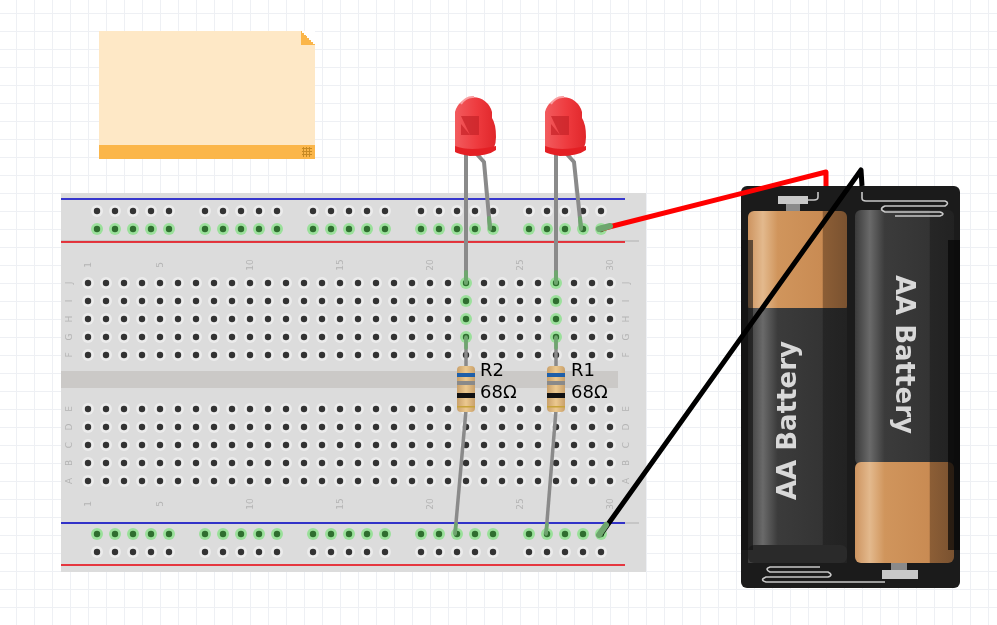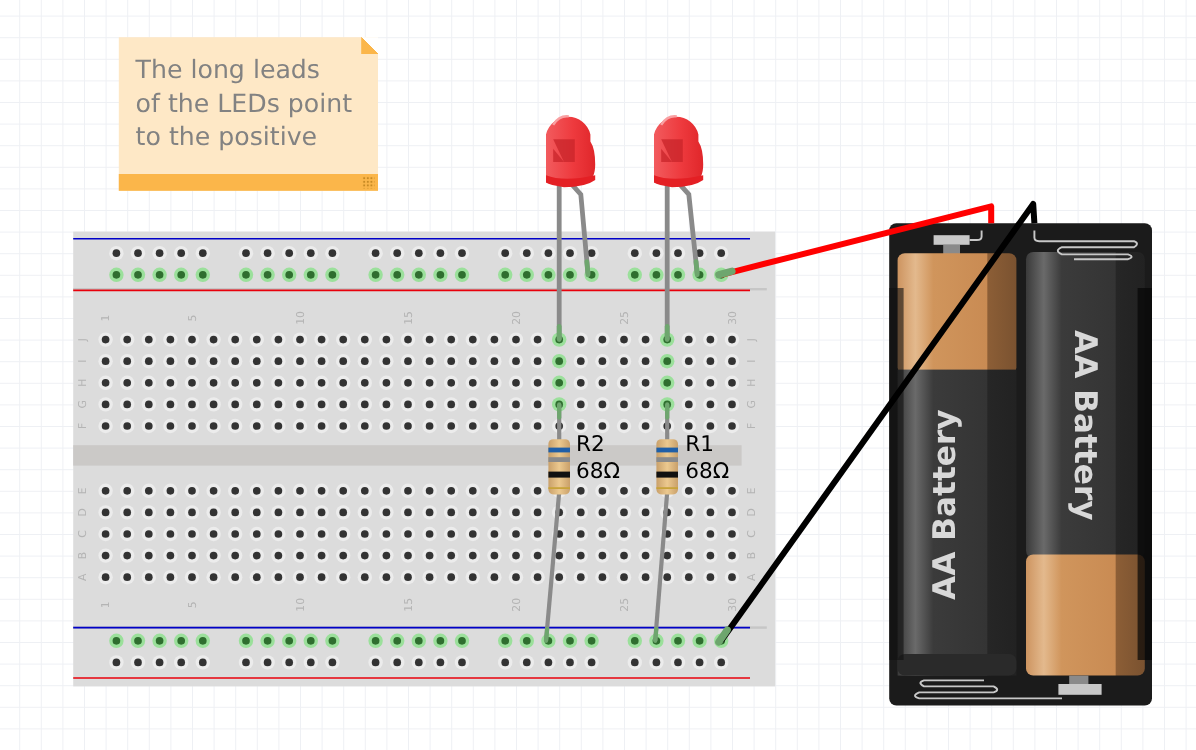--- a/index.html
+++ b/index.html
@@ -35,23 +35,20 @@
     background-size: 3px 3px;
   }
   svg#scene { position: absolute; left: 0; top: 0; }
   .lbl { font-family: "DejaVu Sans", sans-serif; }
 </style>
 </head>
 <body>
 
 <div id="note">
   <div class="fold2"></div>
-  <div class="text">The long leads
-of the LEDs point
-to the positive</div>
   <div class="bar"></div>
   <div class="grip"></div>
 </div>
 
 <svg id="scene" width="997" height="625" xmlns="http://www.w3.org/2000/svg">
   <defs>
     <radialGradient id="holeRing" cx="50%" cy="50%" r="50%">
       <stop offset="0%" stop-color="#f0f0f0"></stop>
       <stop offset="100%" stop-color="#d8d8d8"></stop>
     </radialGradient>

